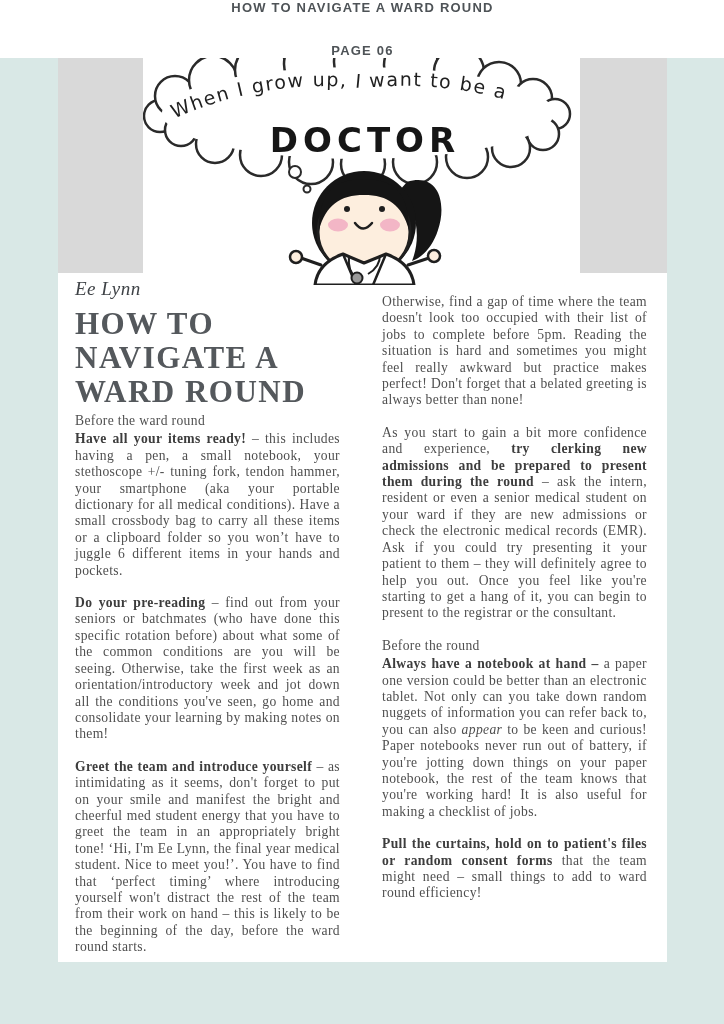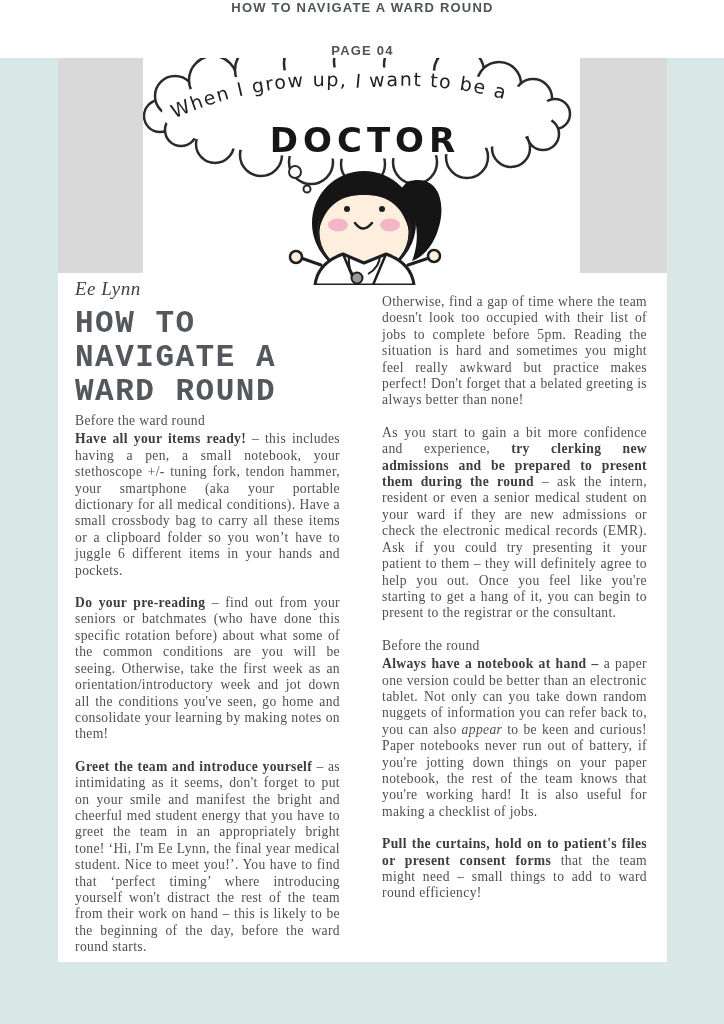--- a/index.html
+++ b/index.html
@@ -41,21 +41,21 @@
     position:absolute;left:75px;top:278px;width:575px;
     display:flex;gap:42px;
   }
   .col{width:265px;}
   .col-right{margin-top:16px;}
   .author{
     font-family:"Liberation Serif", serif;font-style:italic;
     font-size:19px;color:#3f4347;margin-bottom:7px;letter-spacing:0.5px;
   }
   .big-title{
-    font-family:Liberation Mono, monospace;font-weight:700;
+    font-family:Liberation Serif, serif;font-weight:700;
     font-size:31px;line-height:34px;letter-spacing:1.5px;
     color:var(--title-gray,#54585c);margin-bottom:4px;white-space:nowrap;
   }
   .subhead{
     font-size:13.6px;font-weight:400;color:var(--body-text,#4f4f4f);
     text-underline-offset:2.5px;
     letter-spacing:0.35px;line-height:16.4px;margin-bottom:2px;
   }
   .para{
     font-size:13.6px;line-height:16.4px;letter-spacing:0.35px;
@@ -68,21 +68,21 @@
 <body>
 
 <div class="strip-left"></div>
 <div class="strip-right"></div>
 <div class="band-bottom"></div>
 <div class="gray-left"></div>
 <div class="gray-right"></div>
 
 <div class="header">
   <span>HOW TO NAVIGATE A WARD ROUND</span>
-  <span>PAGE 04</span>
+  <span>PAGE 06</span>
 </div>
 
 <div class="illo">
   <svg width="437" height="227" viewBox="0 0 437 227">
     <g stroke="#2a2a2a" stroke-width="2.5" fill="#ffffff">
       <circle cx="17" cy="58" r="16"></circle>
         <circle cx="32" cy="38" r="20"></circle>
         <circle cx="70" cy="22" r="24"></circle>
       <circle cx="118" cy="12" r="26"></circle>
         <circle cx="168" cy="6" r="27"></circle>
@@ -147,15 +147,15 @@
     <div class="subhead">Before the ward round</div>
     <p class="para"><span class="b">Have all your items ready!</span><span> – this includes having a pen, a small notebook, your stethoscope +/- tuning fork, tendon hammer, your smartphone (aka your portable dictionary for all medical conditions). Have a small crossbody bag to carry all these items or a clipboard folder so you won’t have to juggle 6 different items in your hands and pockets.</span></p>
     <p class="para"><span class="b">Do your pre-reading</span><span> – find out from your seniors or batchmates (who have done this specific rotation before) about what some of the common conditions are you will be seeing. Otherwise, take the first week as an orientation/introductory week and jot down all the conditions you've seen, go home and consolidate your learning by making notes on them!</span></p>
     <p class="para"><span class="b">Greet the team and introduce yourself</span><span> – as intimidating as it seems, don't forget to put on your smile and manifest the bright and cheerful med student energy that you have to greet the team in an appropriately bright tone! ‘Hi, I'm Ee Lynn, the final year medical student. Nice to meet you!’. You have to find that ‘perfect timing’ where introducing yourself won't distract the rest of the team from their work on hand – this is likely to be the beginning of the day, before the ward round starts.</span></p>
   </div>
   <div class="col col-right">
     <p class="para"><span>Otherwise, find a gap of time where the team doesn't look too occupied with their list of jobs to complete before 5pm. Reading the situation is hard and sometimes you might feel really awkward but practice makes perfect! Don't forget that a belated greeting is always better than none!</span></p>
     <p class="para"><span>As you start to gain a bit more confidence and experience, </span><span class="b">try clerking new admissions and be prepared to present them during the round</span><span> – ask the intern, resident or even a senior medical student on your ward if they are new admissions or check the electronic medical records (EMR). Ask if you could try presenting it your patient to them – they will definitely agree to help you out. Once you feel like you're starting to get a hang of it, you can begin to present to the registrar or the consultant.</span></p>
     <div class="subhead">Before the round</div>
     <p class="para"><span class="b">Always have a notebook at hand – </span><span>a paper one version could be better than an electronic tablet. Not only can you take down random nuggets of information you can refer back to, you can also </span><span class="i">appear</span><span> to be keen and curious! Paper notebooks never run out of battery, if you're jotting down things on your paper notebook, the rest of the team knows that you're working hard! It is also useful for making a checklist of jobs.</span></p>
-    <p class="para"><span class="b">Pull the curtains, hold on to patient's files or present consent forms</span><span> that the team might need – small things to add to ward round efficiency!</span></p>
+    <p class="para"><span class="b">Pull the curtains, hold on to patient's files or random consent forms</span><span> that the team might need – small things to add to ward round efficiency!</span></p>
   </div>
 </div>
 
 </body></html>

